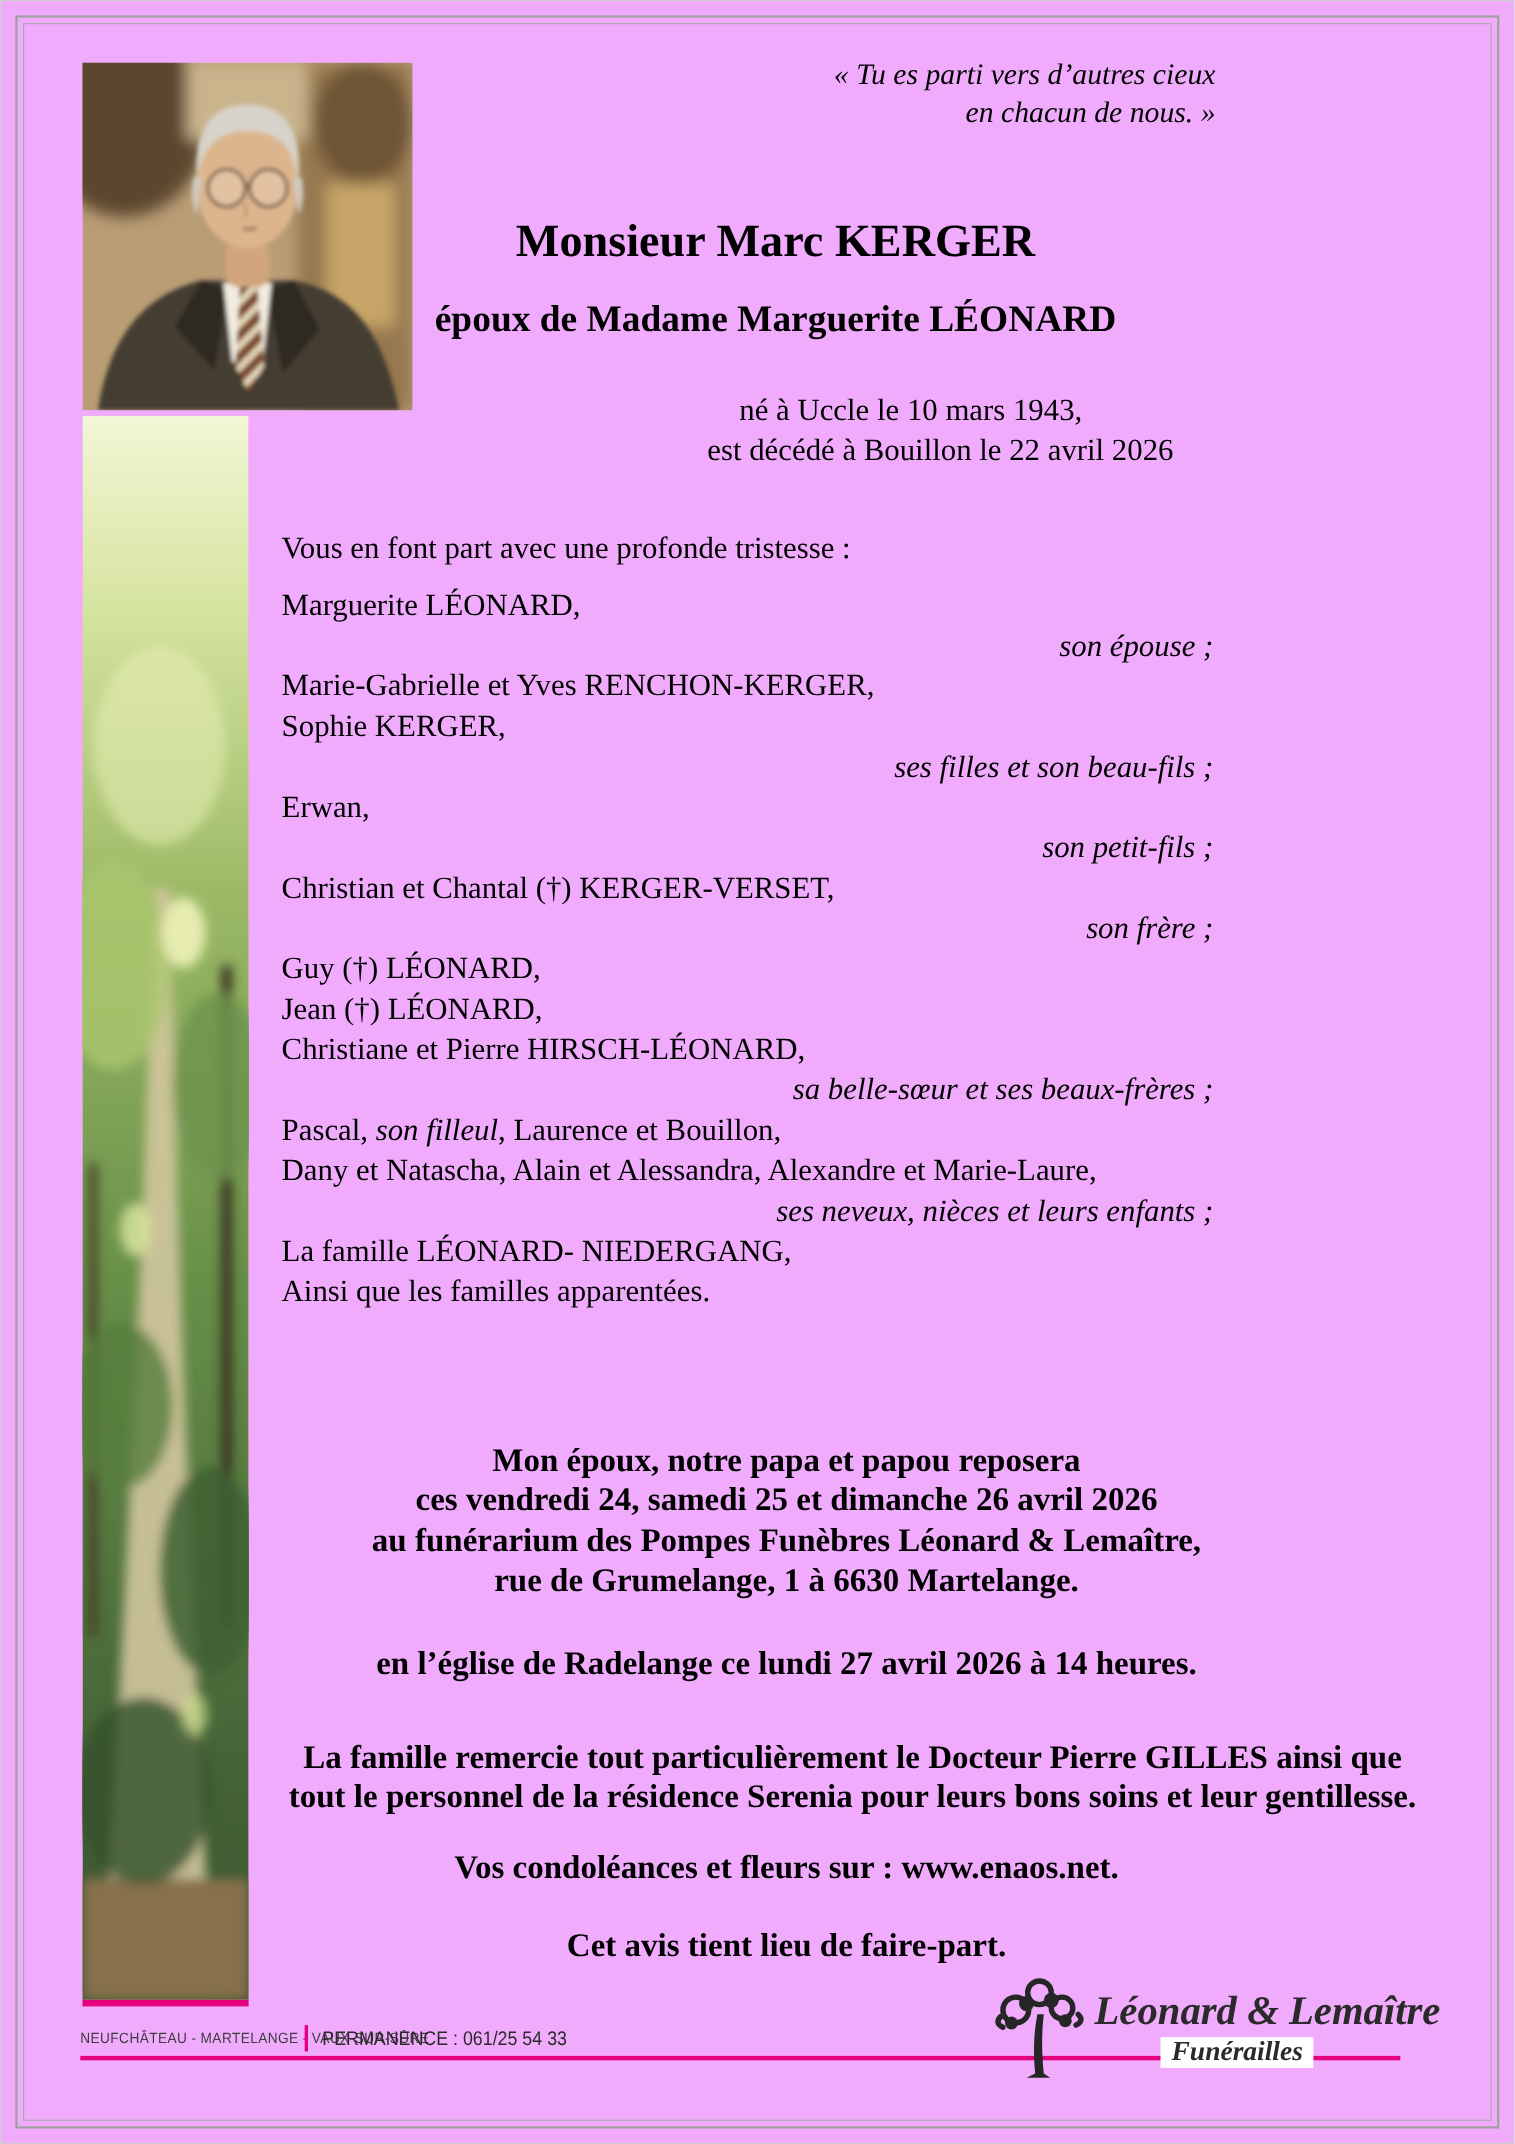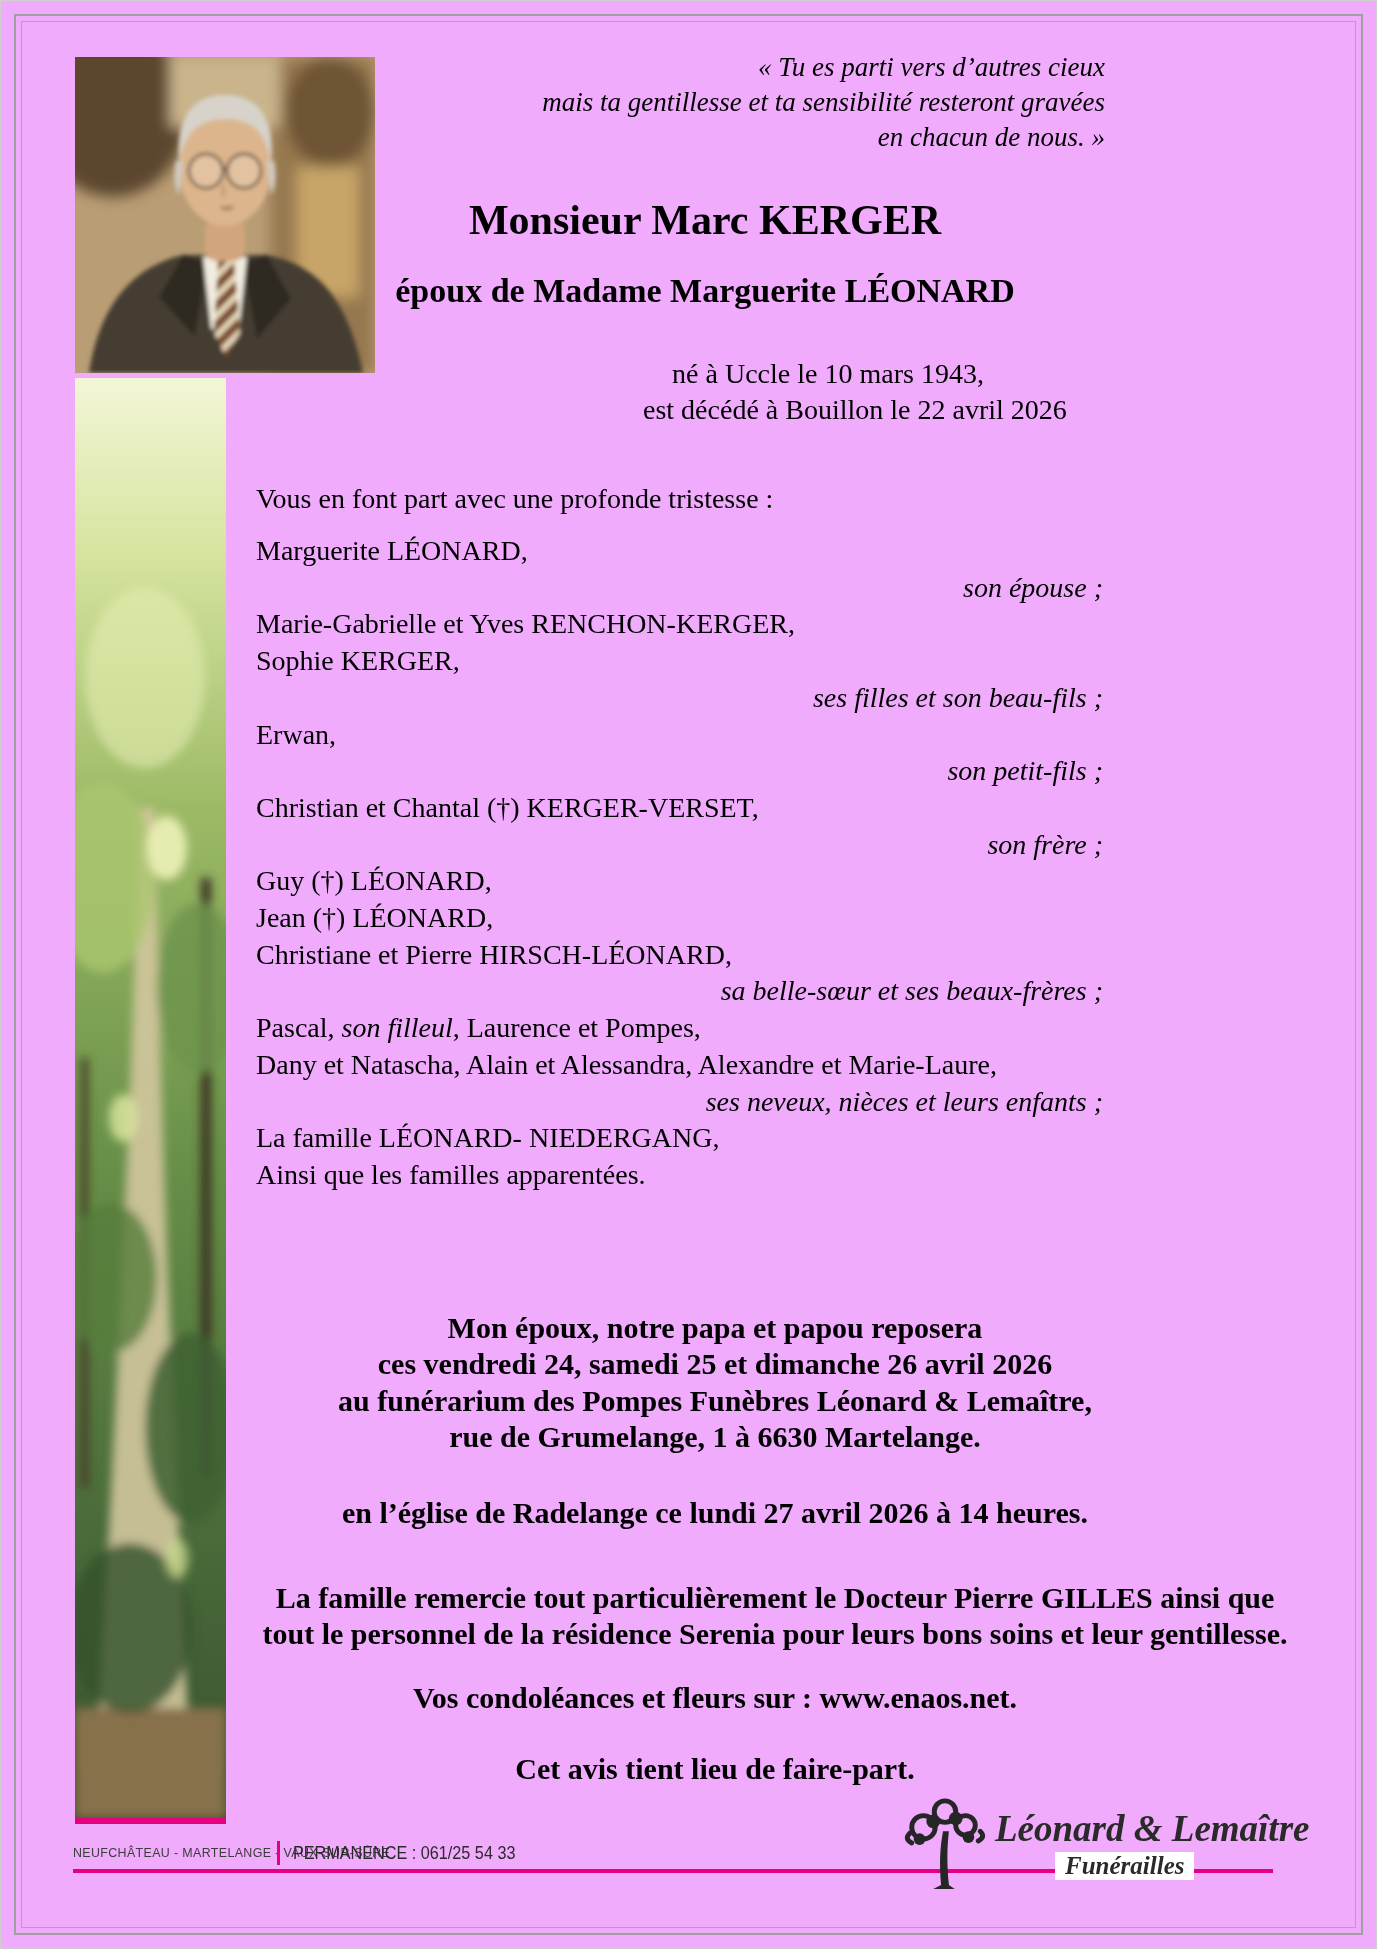--- a/index.html
+++ b/index.html
@@ -135,21 +135,20 @@
       <ellipse cx="92" cy="470" rx="20" ry="32" fill="#eef2b8" opacity=".9"></ellipse>
       <ellipse cx="48" cy="740" rx="14" ry="24" fill="#dde8a0" opacity=".8"></ellipse>
       <ellipse cx="102" cy="1180" rx="12" ry="20" fill="#c8d98a" opacity=".7"></ellipse>
       <ellipse cx="70" cy="300" rx="60" ry="90" fill="#e4edb0" opacity=".6"></ellipse>
     </g>
   </svg>
   <div class="forest-pinkbar"></div>
 
   <div class="quote">
     <div>« Tu es parti vers d’autres cieux</div>
-    <div>mais ta gentillesse et ta sensibilité resteront gravées</div>
     <div>en chacun de nous. »</div>
   </div>
 
   <div class="title">Monsieur Marc KERGER</div>
   <div class="subtitle">époux de Madame Marguerite LÉONARD</div>
   <div class="birth">né à Uccle le 10 mars 1943,</div>
   <div class="death">est décédé à Bouillon le 22 avril 2026</div>
 
   <div class="intro">Vous en font part avec une profonde tristesse :</div>
 
@@ -160,21 +159,21 @@
     <div class="fl">Sophie KERGER,</div>
     <div class="fl right italic">ses filles et son beau-fils ;</div>
     <div class="fl">Erwan,</div>
     <div class="fl right italic">son petit-fils ;</div>
     <div class="fl">Christian et Chantal (†) KERGER-VERSET,</div>
     <div class="fl right italic">son frère ;</div>
     <div class="fl">Guy (†) LÉONARD,</div>
     <div class="fl">Jean (†) LÉONARD,</div>
     <div class="fl">Christiane et Pierre HIRSCH-LÉONARD,</div>
     <div class="fl right italic">sa belle-sœur et ses beaux-frères ;</div>
-    <div class="fl"><span>Pascal, </span><span class="italic">son filleul</span><span>, Laurence et Pompes,</span></div>
+    <div class="fl"><span>Pascal, </span><span class="italic">son filleul</span><span>, Laurence et Bouillon,</span></div>
     <div class="fl">Dany et Natascha, Alain et Alessandra, Alexandre et Marie-Laure,</div>
     <div class="fl right italic">ses neveux, nièces et leurs enfants ;</div>
     <div class="fl">La famille LÉONARD- NIEDERGANG,</div>
     <div class="fl">Ainsi que les familles apparentées.</div>
   </div>
 
   <div class="para p1">
     <div>Mon époux, notre papa et papou reposera</div>
     <div>ces vendredi 24, samedi 25 et dimanche 26 avril 2026</div>
     <div>au funérarium des Pompes Funèbres Léonard &amp; Lemaître,</div>

